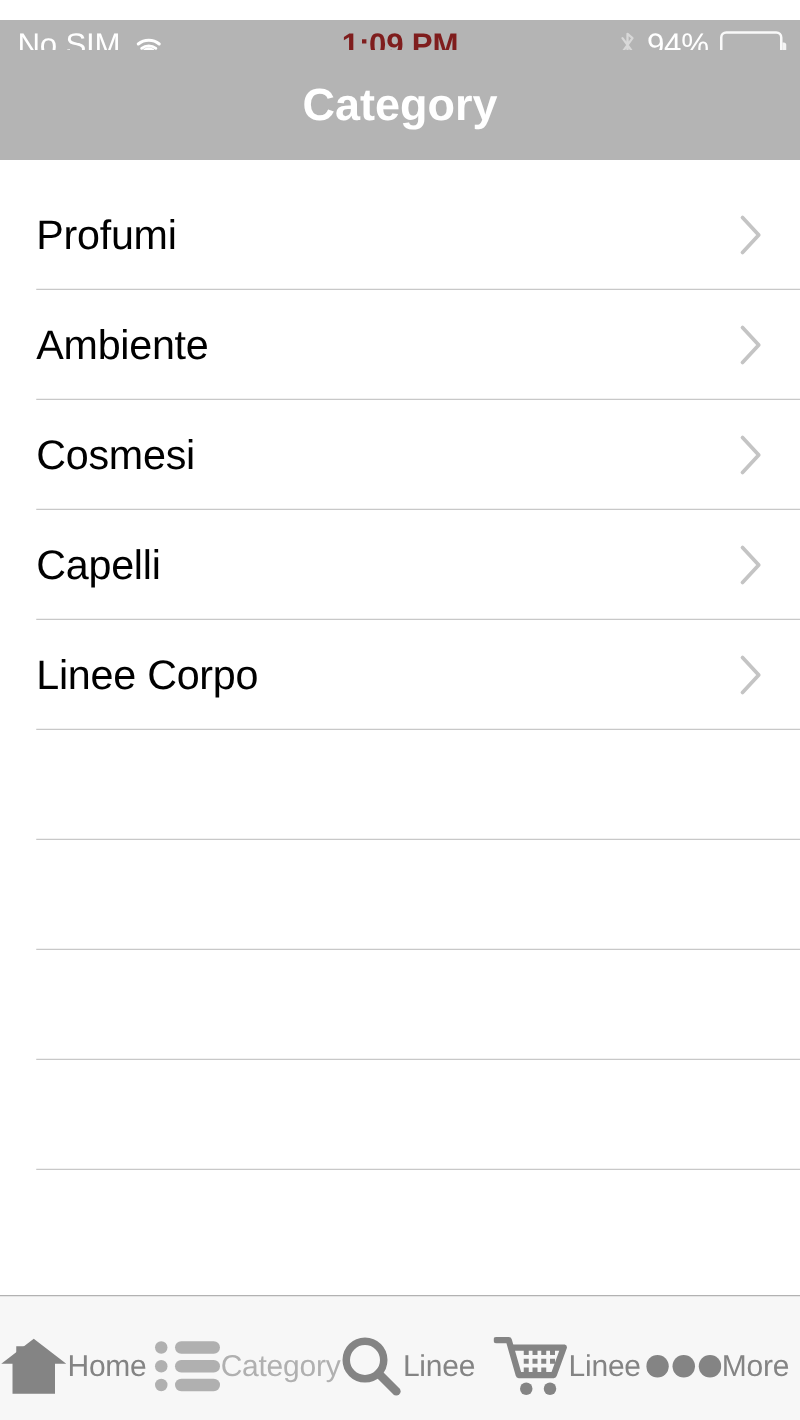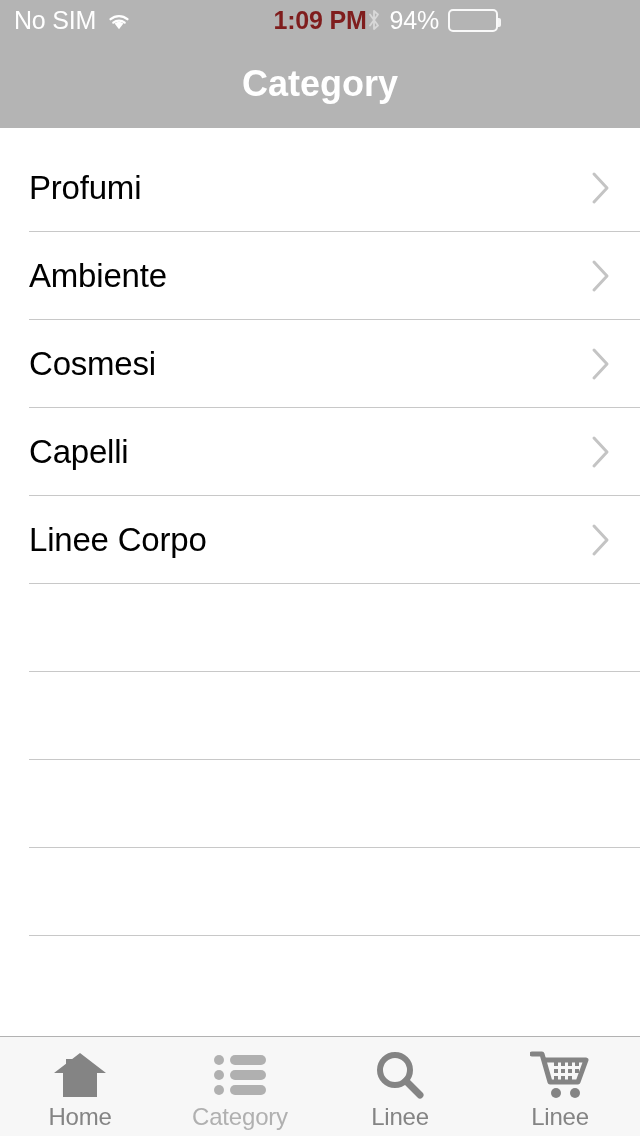--- a/index.html
+++ b/index.html
@@ -18,21 +18,21 @@
     position: relative;
     width: 640px;
     height: 1136px;
     background: #ffffff;
     overflow: hidden;
   }
 
   
   .statusbar {
     position: absolute;
-    top: 0; left: 0;
+    top: 16px; left: 0;
     width: 640px;
     height: 40px;
     background: #b4b4b4;
     color: #ffffff;
     display: flex;
     align-items: center;
     box-sizing: border-box;
     padding: 0 14px;
   }
   .sb-left {
@@ -44,20 +44,21 @@
   }
   .sb-center {
     flex: 0 0 auto;
     display: flex;
     align-items: center;
     justify-content: center;
   }
   .sb-right {
     display: flex;
     align-items: center;
+    justify-content: flex-end;
     gap: 9px;
     flex: 1 1 0;
     min-width: 0;
   }
   .sb-text {
     font-size: 25px;
     line-height: 25px;
     letter-spacing: -0.2px;
     color: #ffffff;
     white-space: nowrap;
@@ -171,21 +172,20 @@
     height: 100px;
     background: #f7f7f7;
     border-top: 1px solid #b2b2b2;
     box-sizing: border-box;
     display: flex;
     align-items: stretch;
   }
   .tab {
     flex: 1 1 0;
     display: flex;
-    flex-direction: column;
     align-items: center;
     justify-content: flex-start;
     padding-top: 12px;
     text-decoration: none;
   }
   .tab-icon {
     height: 52px;
     display: flex;
     align-items: center;
     justify-content: center;
@@ -339,15 +339,25 @@
               <rect x="24" y="26" width="4" height="4"></rect>
               <rect x="31" y="26" width="4" height="4"></rect>
               <rect x="38" y="26" width="4" height="4"></rect>
             </g>
             <circle cx="26" cy="43" r="5" fill="#848484"></circle>
             <circle cx="45" cy="43" r="5" fill="#848484"></circle>
           </svg>
         </span>
         <span class="tab-label">Linee</span>
       </div>
+      <div class="tab">
+        <span class="tab-icon">
+          <svg width="60" height="20" viewBox="0 0 60 20">
+            <circle cx="9" cy="10" r="9" fill="#848484"></circle>
+            <circle cx="30" cy="10" r="9" fill="#848484"></circle>
+            <circle cx="51" cy="10" r="9" fill="#848484"></circle>
+          </svg>
+        </span>
+        <span class="tab-label">More</span>
+      </div>
     </div>
 
 </div>
 
 </body></html>

